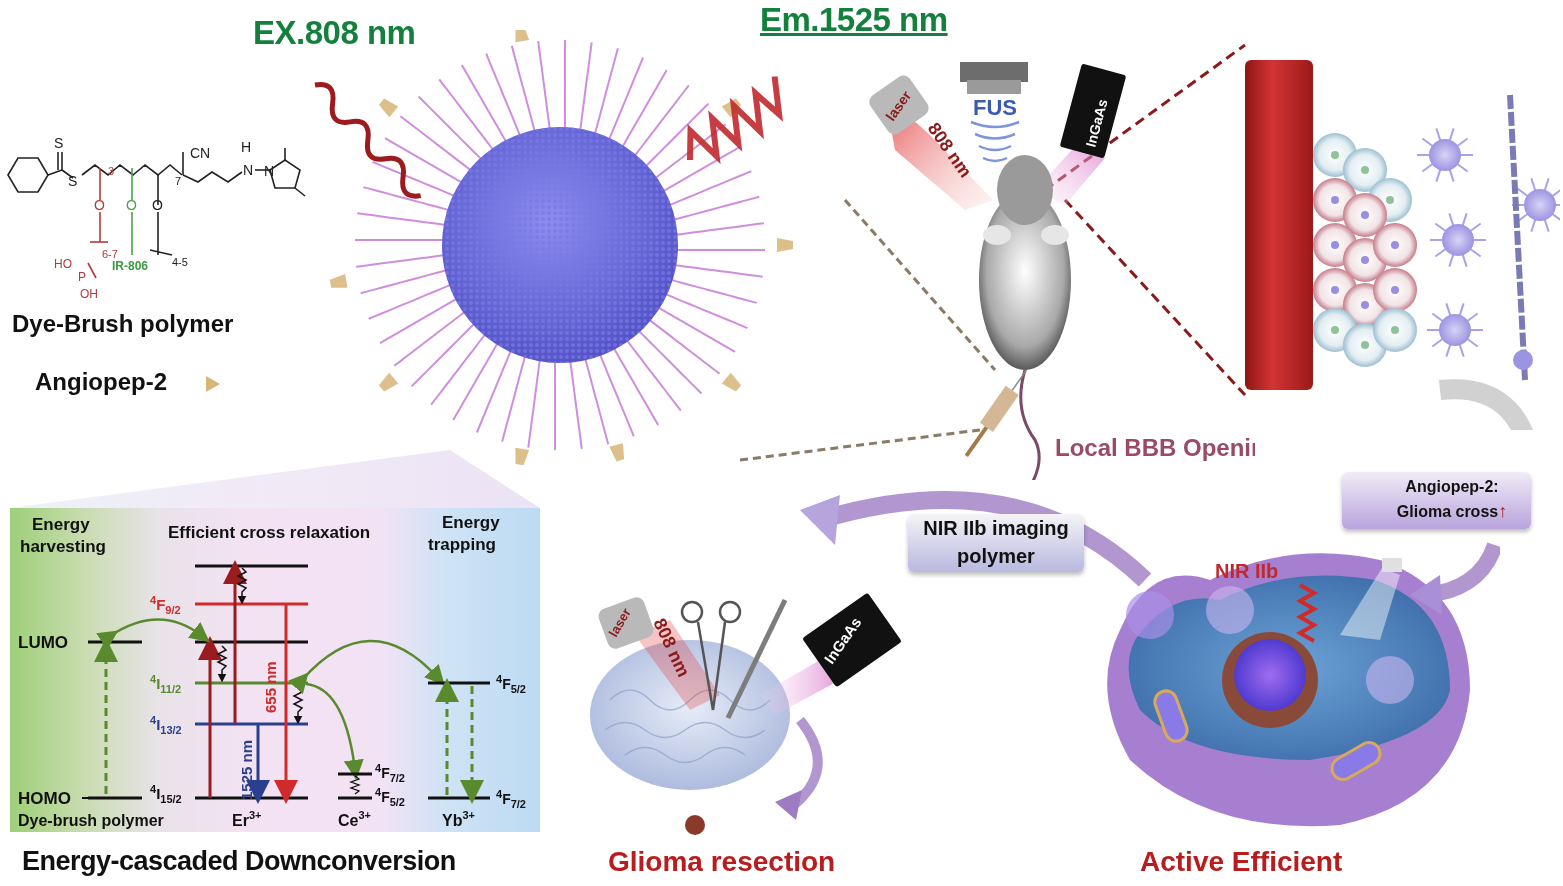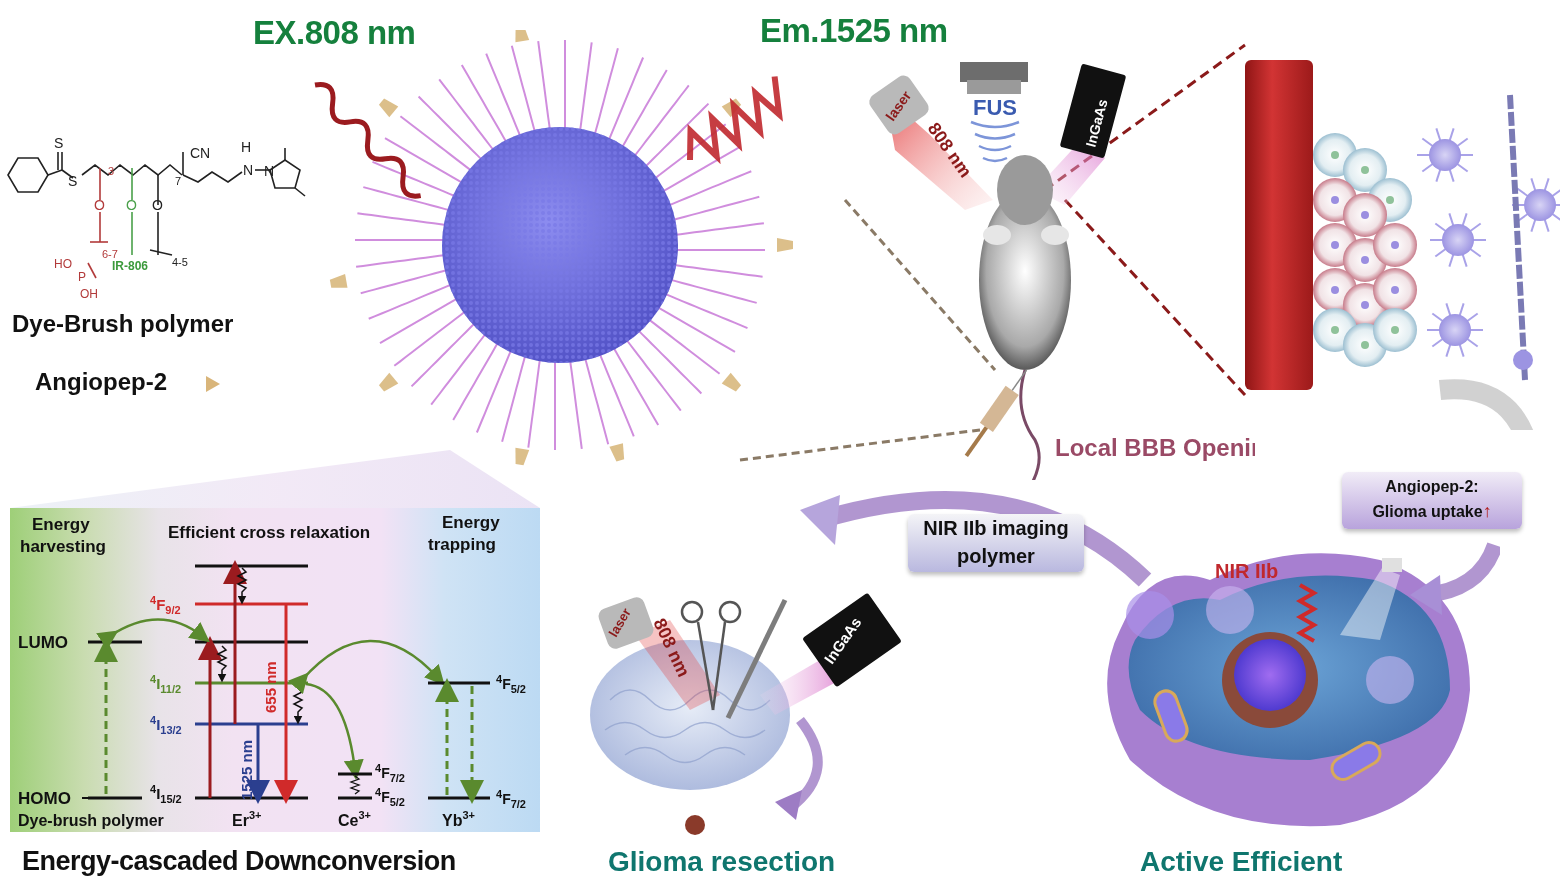--- a/index.html
+++ b/index.html
@@ -1,37 +1,37 @@
 <!DOCTYPE html>
 <html><head>
 <meta charset="utf-8">
 <style>
   html, body { margin: 0; padding: 0; background: #ffffff; }
   body { width: 1563px; height: 886px; position: relative; overflow: hidden;
          font-family: "Liberation Sans", sans-serif; }
   .abs { position: absolute; }
   .title-red { color: #15803d; font-size: 33px; font-weight: bold; letter-spacing: -0.5px; }
-  .caption-maroon { color: #0f766e; font-size: 28px; font-weight: bold; }
+  .caption-maroon { color: #b91c1c; font-size: 28px; font-weight: bold; }
   .black-label { color: #111; font-weight: bold; }
   .panel {
     position: absolute; left: 10px; top: 508px; width: 530px; height: 324px;
     background: linear-gradient(90deg, #9ecf78 0%, #c9dcb0 14%, #e8e3e8 28%, #f2e2f2 42%, #f2e2f5 70%, #cfe3f5 82%, #bcdaf3 100%);
   }
   .callout-box {
     position: absolute; border-radius: 6px; text-align: center; font-weight: bold; color: #111;
     box-shadow: 0 3px 4px rgba(0,0,0,0.25);
   }
   svg text { font-family: "Liberation Sans", sans-serif; }
   .sub { font-size: 11px; }
 </style>
 </head>
 <body>
 
 <div class="abs title-red" style="left:253px; top:14px;">EX.808 nm</div>
-<div class="abs title-red" style="left:760px; top:12px;">Em.1525 nm</div>
+<div class="abs title-red" style="left:760px; top:1px;text-decoration:underline;">Em.1525 nm</div>
 
 <svg class="abs" style="left:0; top:130px;" width="350" height="175">
   <g stroke="#222" stroke-width="1.6" fill="none">
 
     <polygon points="8,45 18,28 38,28 48,45 38,62 18,62"></polygon>
     <line x1="48" y1="45" x2="62" y2="40"></line>
     <line x1="62" y1="40" x2="62" y2="22"></line>
       <line x1="58" y1="40" x2="58" y2="22"></line>
     <line x1="62" y1="40" x2="73" y2="48"></line>
 
@@ -412,23 +412,23 @@
       <line x1="300" y1="145" x2="291.3475241575015" y2="118.3704175437357" stroke="#a9a2e8" stroke-width="2"></line>
       <line x1="300" y1="145" x2="308.6524758424985" y2="118.3704175437357" stroke="#a9a2e8" stroke-width="2"></line>
       <line x1="300" y1="145" x2="322.6524758424985" y2="128.54201293581076" stroke="#a9a2e8" stroke-width="2"></line>
       <circle cx="300" cy="145" r="16" fill="url(#astroG)"></circle>
     </g>
   <path d="M270,35 L285,320" stroke="#7a7ab4" stroke-width="6" stroke-dasharray="14,3" fill="none"></path>
   <circle cx="283" cy="300" r="10" fill="#9c94e2"></circle>
   <path d="M200,330 Q290,320 295,430" stroke="#bdbdbd" stroke-width="20" fill="none" opacity="0.7"></path>
 </svg>
 
-<div class="callout-box" style="left:1342px; top:472px; width:180px; height:54px; background:linear-gradient(#f1ecf7,#b8a3dc); font-size:16px; line-height:24px; padding-top:3px;">
+<div class="callout-box" style="left:1342px; top:472px; width:158px; height:54px; background:linear-gradient(#f1ecf7,#b8a3dc); font-size:16px; line-height:24px; padding-top:3px;padding-left:31px;">
   <div>Angiopep-2:</div>
-  <div><span>Glioma uptake</span><span style="color:#b01c1c; font-size:18px;">↑</span></div>
+  <div><span>Glioma cross</span><span style="color:#b01c1c; font-size:18px;">↑</span></div>
 </div>
 
 <svg class="abs" style="left:1090px; top:520px;" width="470" height="330">
   <defs>
     <radialGradient id="cytoG" cx="0.5" cy="0.5" r="0.6">
         <stop offset="0" stop-color="#6ba3d6"></stop>
         <stop offset="1" stop-color="#3c6ba8"></stop>
       </radialGradient>
     <radialGradient id="nucG">
         <stop offset="0" stop-color="#a06cf0"></stop>

